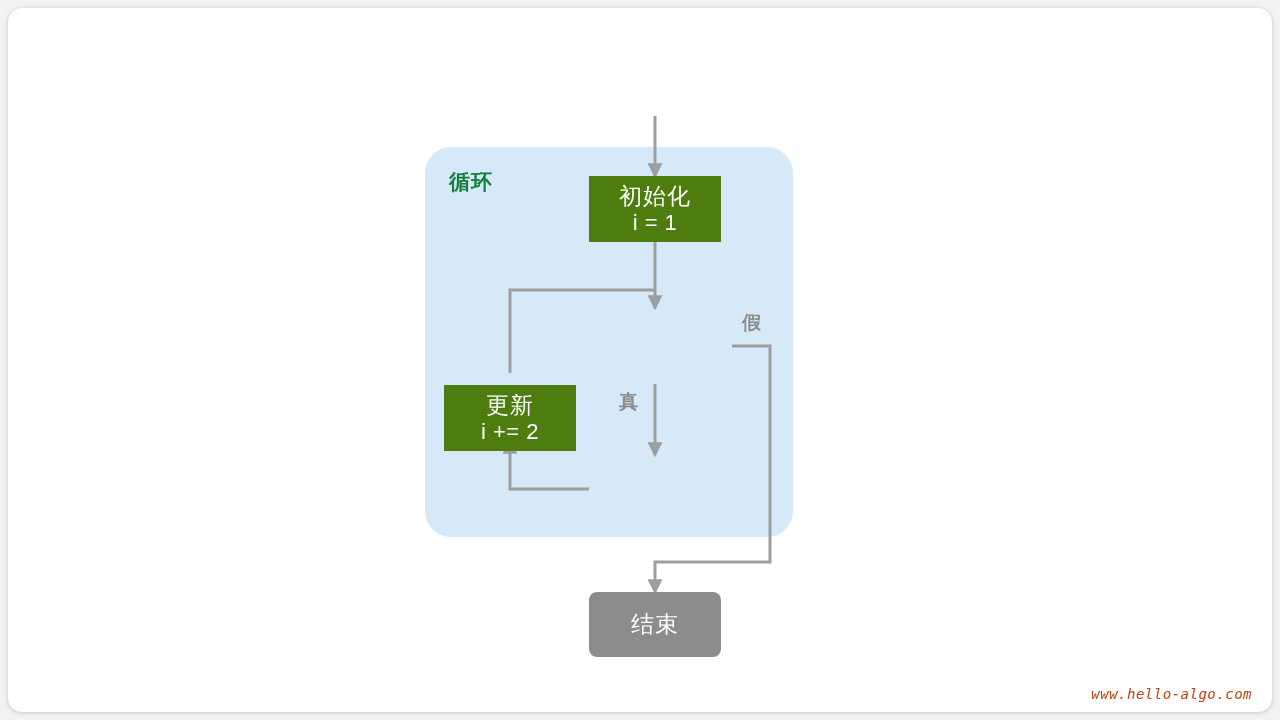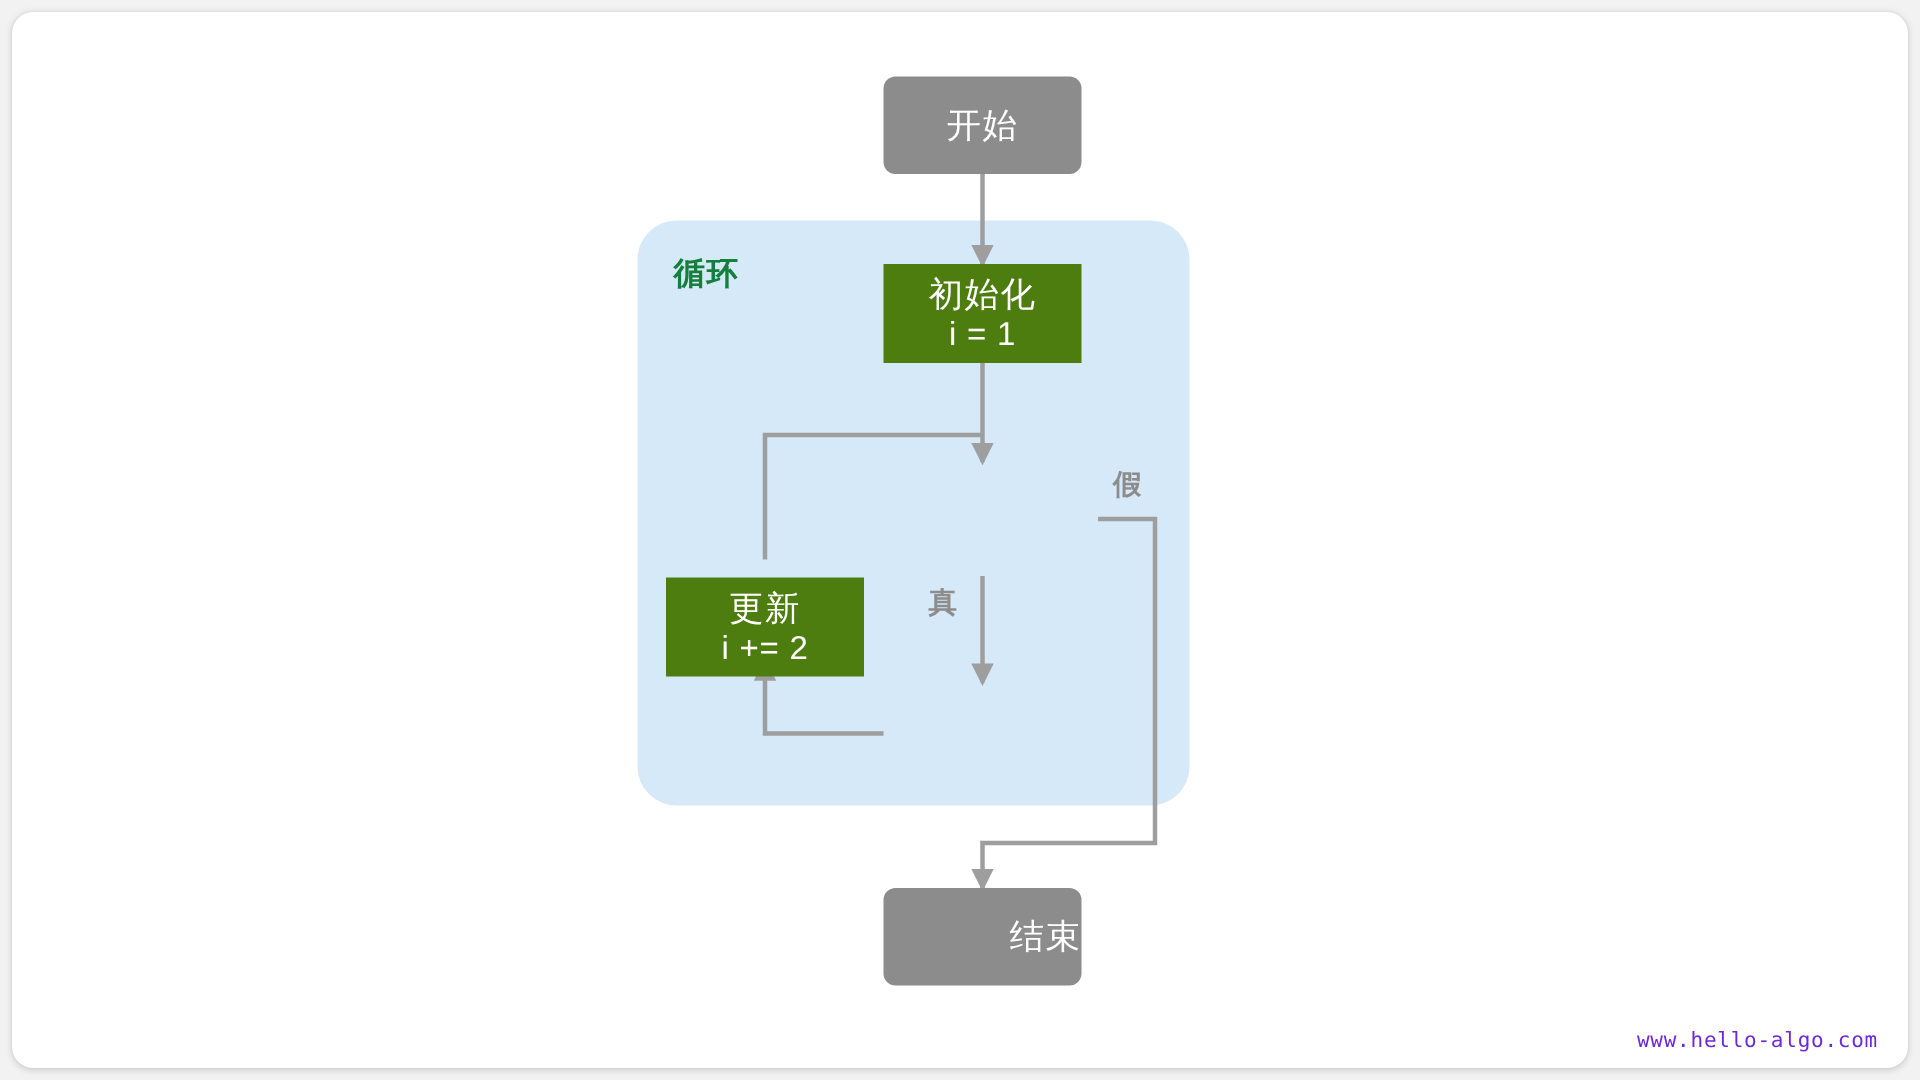--- a/index.html
+++ b/index.html
@@ -104,24 +104,25 @@
     position: absolute;
     color: #8c8c8c;
     font-family: "Liberation Sans", sans-serif;
     font-size: 19px;
     font-weight: bold;
   }
   #watermark {
     position: absolute;
     right: 28px;
     bottom: 18px;
-    color: #6d28d9;
+    color: #c2410c;
     font-family: "DejaVu Sans Mono", "Liberation Mono", monospace;
     font-size: 14px;
     letter-spacing: 0.5px;
+    font-style: italic;
   }
 </style>
 </head>
 <body>
 
 <div id="page">
   <div id="card"></div>
 
   <div id="loop-container" style="left:425px; top:147px; width:368px; height:390px;"></div>
 
@@ -142,37 +143,34 @@
       <path d="M 655,384 L 655,455" marker-end="url(#arrow)"></path>
 
       <path d="M 589,489 L 510,489 L 510,441" marker-end="url(#arrow)"></path>
 
       <path d="M 510,373 L 510,290 L 655,290"></path>
 
       <path d="M 732,346 L 770,346 L 770,562 L 655,562 L 655,592" marker-end="url(#arrow)"></path>
     </g>
   </svg>
 
-  <div class="node terminal" style="left:589px; top:51px; width:132px; height:65px;">
-    <span class="cn">开始</span>
-  </div>
 
   <div class="node process-blue" style="left:589px; top:176px; width:132px; height:66px;">
     <span class="cn">初始化</span>
     <span class="mono">i = 1</span>
   </div>
 
 
   <div class="node process-blue" style="left:444px; top:373px; width:132px; height:66px;margin-top:12px;">
     <span class="cn">更新</span>
     <span class="mono">i += 2</span>
   </div>
 
 
-  <div class="node terminal" style="left:589px; top:592px; width:132px; height:65px;align-items:flex-end;">
+  <div class="node terminal" style="left:589px; top:592px; width:132px; height:65px;">
     <span class="cn">结束</span>
   </div>
 
   <div class="edge-label" style="left:619px; top:389px;">真</div>
 
   <div class="edge-label" style="left:742px; top:310px;">假</div>
 
   <div id="watermark">www.hello-algo.com</div>
 </div>
 

